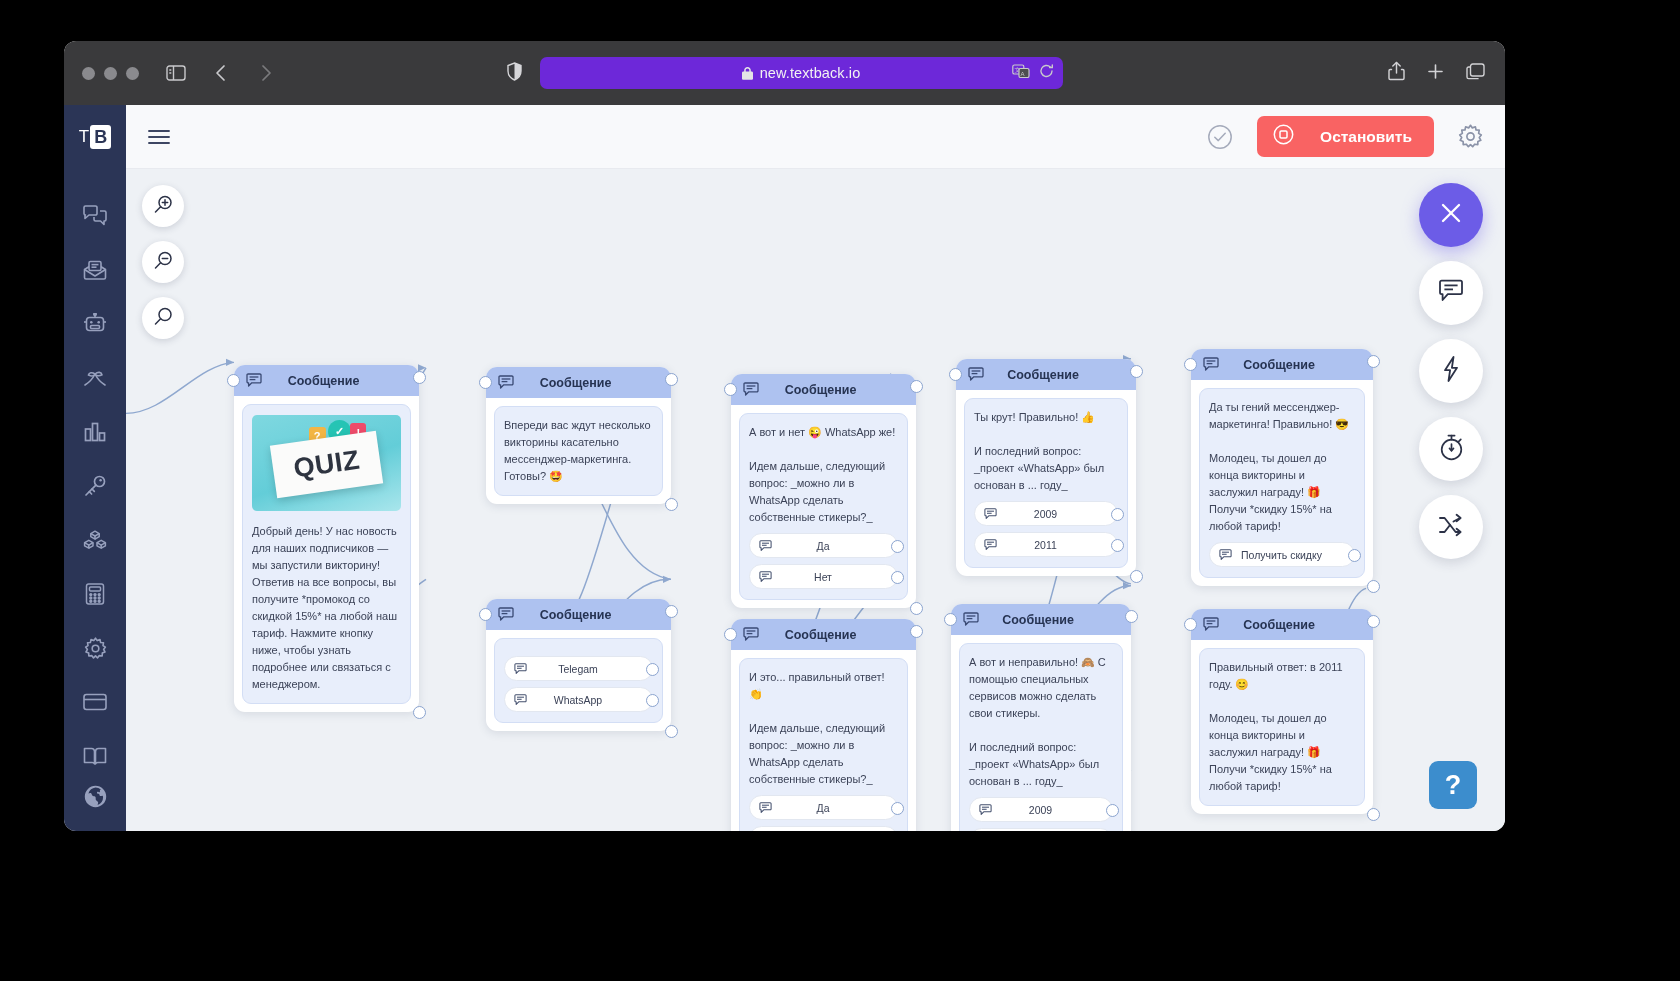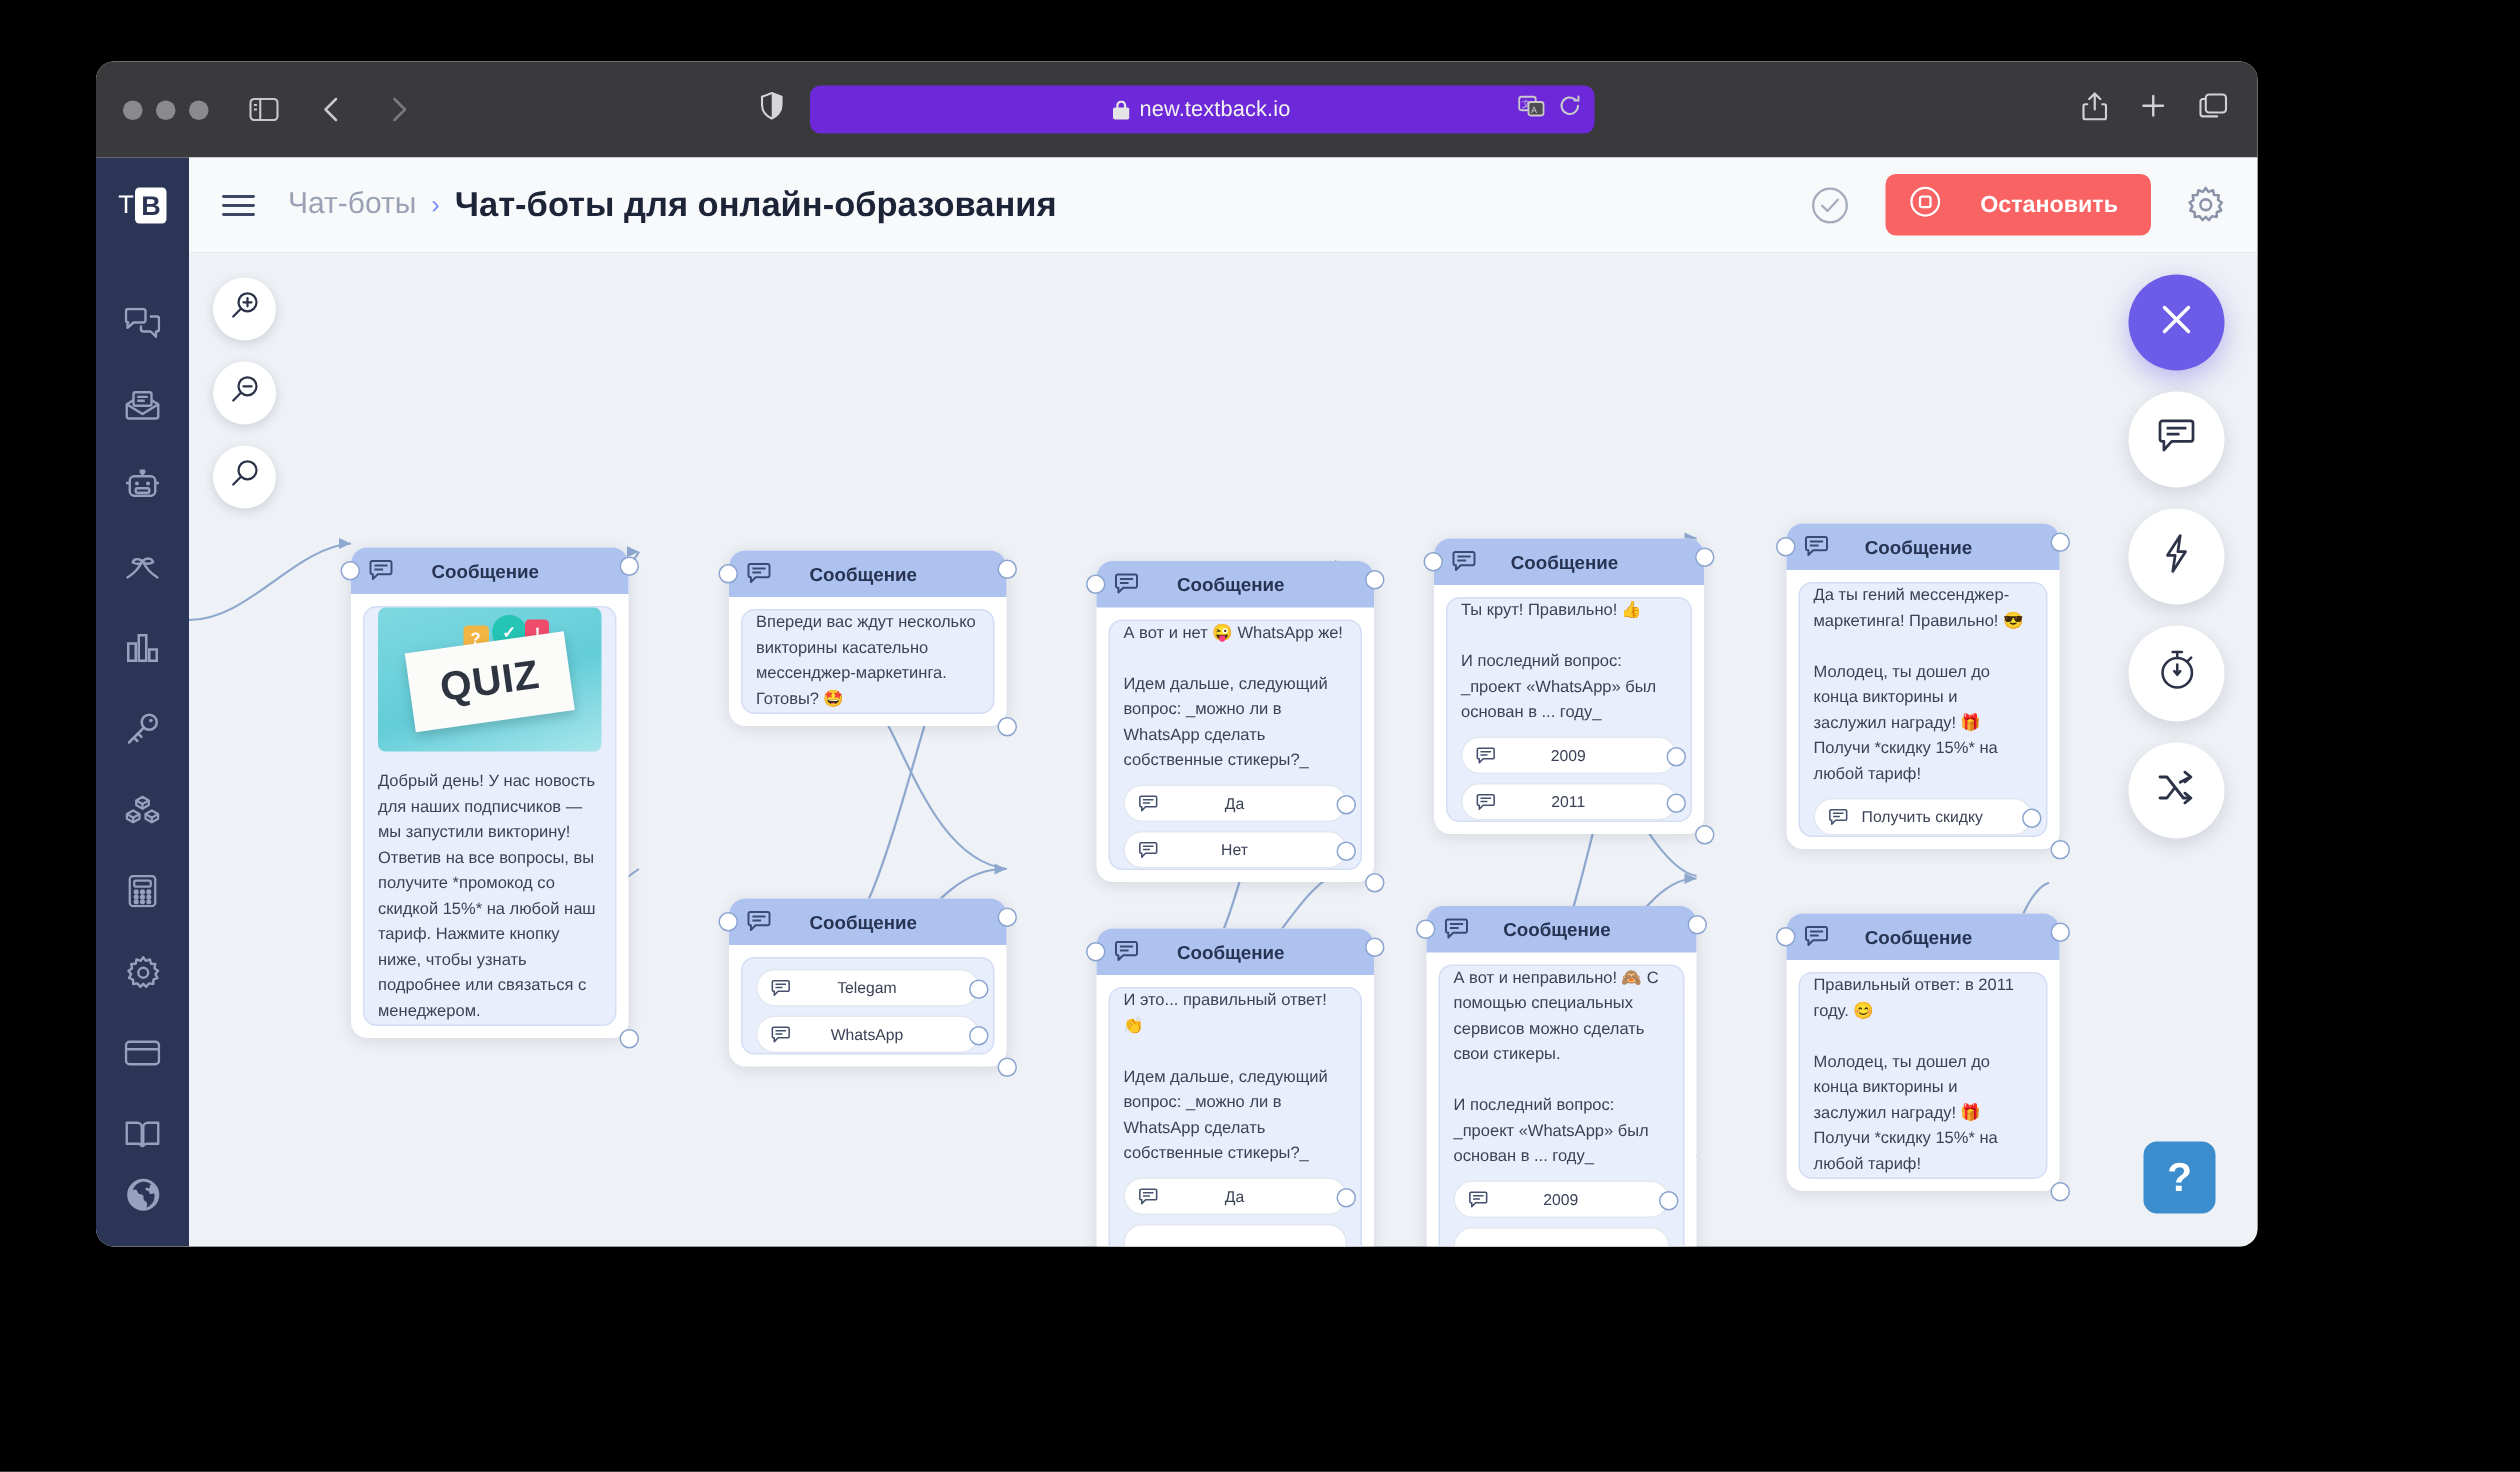--- a/index.html
+++ b/index.html
@@ -177,21 +177,21 @@
   .node-head .head-title {
     flex: 1; text-align: center;
     font-size: 12.5px; font-weight: bold; color: #263352;
     padding-right: 22px;
   }
   .node-body { padding: 8px; }
   .bubble {
     background: #e8eefb;
     border: 1px solid #d3deF5;
     border-radius: 9px;
-    padding: 0 9px;
+    padding: 10px 9px;
   }
   .bubble-img {
     height: 96px; border-radius: 5px;
     background: linear-gradient(160deg,#7fd8e0 0%, #63cdd8 55%, #a9e6ec 100%);
     margin-bottom: 12px;
     position: relative; overflow: hidden;
   }
   .quiz-card {
     position: absolute; left: 14%; top: 24%;
     width: 72%; height: 55%;
@@ -470,25 +470,20 @@
 
     <div id="main">
 
       <div id="topbar">
         <div id="burger">
           <svg width="22" height="16" viewBox="0 0 22 16" fill="none" stroke="currentColor" stroke-width="1.9" stroke-linecap="round">
               <line x1="1" y1="2" x2="21" y2="2"></line>
               <line x1="1" y1="8" x2="21" y2="8"></line>
               <line x1="1" y1="14" x2="21" y2="14"></line>
             </svg>
-        </div>
-        <div id="breadcrumb">
-          <span id="crumb-root">Чат-боты</span>
-          <span id="crumb-sep">›</span>
-          <span id="page-title">Чат-боты для онлайн-образования</span>
         </div>
         <div id="topbar-right">
           <span id="check-icon">
             <svg width="26" height="26" viewBox="0 0 26 26" fill="none" stroke="currentColor" stroke-width="1.5" stroke-linecap="round" stroke-linejoin="round">
                 <circle cx="13" cy="13" r="11.2"></circle>
                 <polyline points="7.8,13.2 11.3,16.6 18.2,9.2"></polyline>
               </svg>
           </span>
           <button id="stop-button">
             <span>

